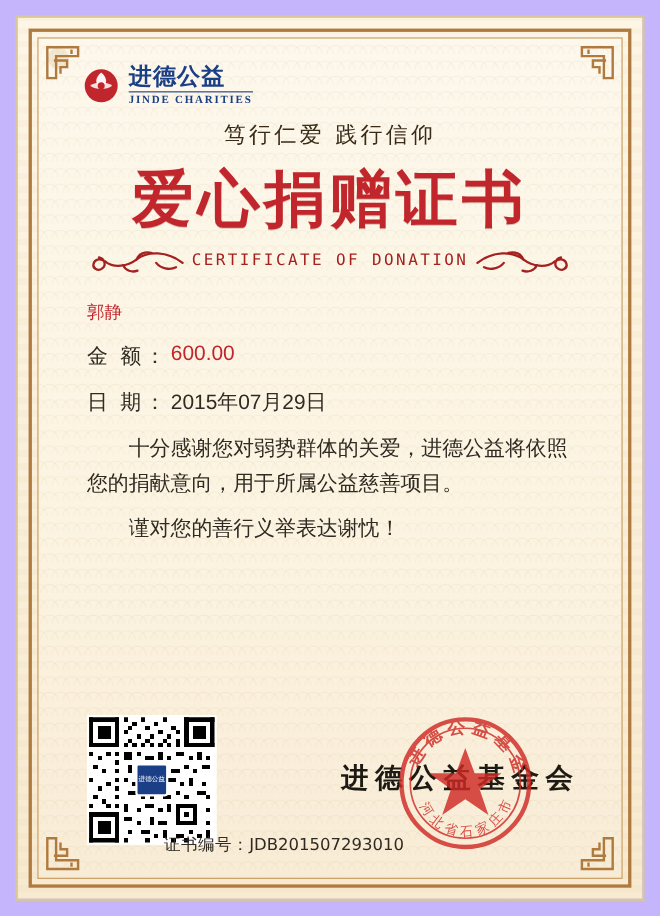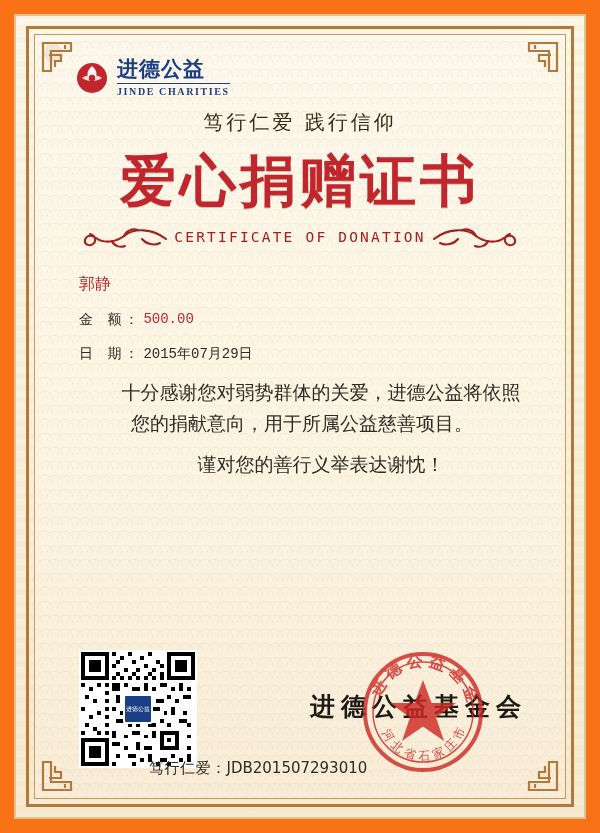--- a/index.html
+++ b/index.html
@@ -11,21 +11,21 @@
     width: 600px;
     height: 833px;
     font-family: "Liberation Sans", sans-serif;
     overflow: hidden;
   }
   .page {
     position: relative;
     width: 600px;
     height: 833px;
     box-sizing: border-box;
-    background: #f97316;
+    background: #c4b5fd;
     padding: 14px;
   }
   
   .frame-outer {
     position: relative;
     width: 572px;
     height: 805px;
     box-sizing: border-box;
     border: 2px solid #d9c79a;
     background:
@@ -158,23 +158,23 @@
     margin-top: 22px;
     margin-left: 10px;
     font-size: 16px;
     color: #c0262b;
     font-family: "DejaVu Sans", sans-serif;
   }
 
   .field {
     margin-top: 16px;
     margin-left: 10px;
-    font-size: 14px;
+    font-size: 19px;
     color: #2f2a22;
-    font-family: Liberation Mono, monospace;
+    font-family: Liberation Sans, sans-serif;
     display: flex;
     align-items: flex-start;
   }
   .field .lbl {
     white-space: nowrap;
     letter-spacing: 3px;
   }
   .field .val { margin-left: 2px; }
   .field .val.amount { color: #c0262b; }
   .field .val.wrap {
@@ -183,21 +183,20 @@
 
   .para {
     margin-top: 14px;
     margin-left: 10px;
     margin-right: 6px;
     font-size: 19px;
     color: #2f2a22;
     line-height: 1.62;
     text-indent: 2em;
     font-family: "DejaVu Sans", sans-serif;
-    text-align: center;
   }
   .para.second { margin-top: 10px; }
 
   
   .bottom {
     position: absolute;
     left: 34px;
     right: 34px;
     bottom: 18px;
   }
@@ -345,21 +344,21 @@
                 <path d="M60 17 C64 22 72 24 78 21"></path>
                 <path d="M30 19 C32 24 38 26 43 24"></path>
               </g>
             </svg>
           </div>
 
           <div class="recipient">郭静</div>
 
           <div class="field">
             <span class="lbl">金 额：</span>
-            <span class="val amount">500.00</span>
+            <span class="val amount">600.00</span>
           </div>
 
           <div class="field">
             <span class="lbl">日 期：</span>
             <span class="val">2015年07月29日</span>
           </div>
 
 
           <div class="para">十分感谢您对弱势群体的关爱，进德公益将依照您的捐献意向，用于所属公益慈善项目。</div>
           <div class="para second">谨对您的善行义举表达谢忱！</div>
@@ -516,20 +515,20 @@
                 <text font-size="12" fill="#cf2a25" font-family="'DejaVu Serif', serif" letter-spacing="4">
                   <textPath href="#sealBot" startOffset="12%">河北省石家庄市</textPath>
                 </text>
               </g>
             </svg>
           </div>
 
           <div class="hrule"></div>
 
           <div class="cert-no">
-            <span>笃行仁爱：</span><span class="num">JDB201507293010</span>
+            <span>证书编号：</span><span class="num">JDB201507293010</span>
           </div>
         </div>
 
       </div>
     </div>
   </div>
 </div>
 
 </body></html>

